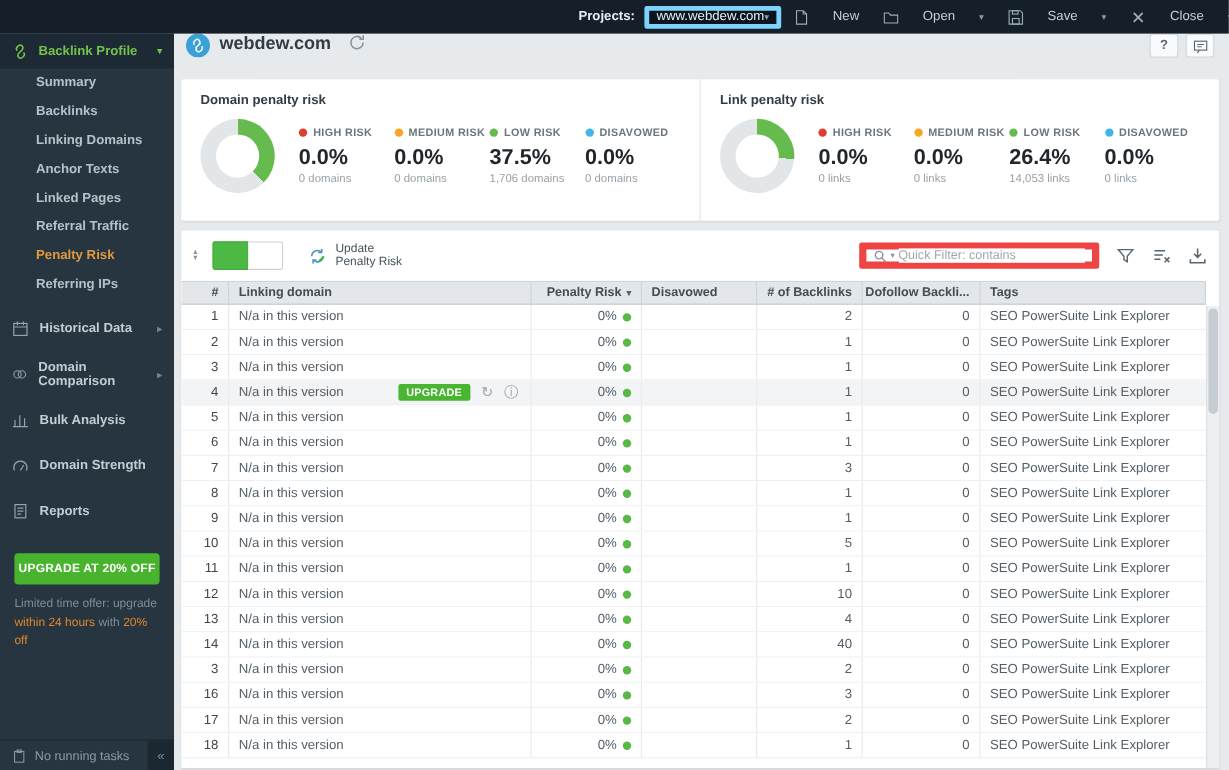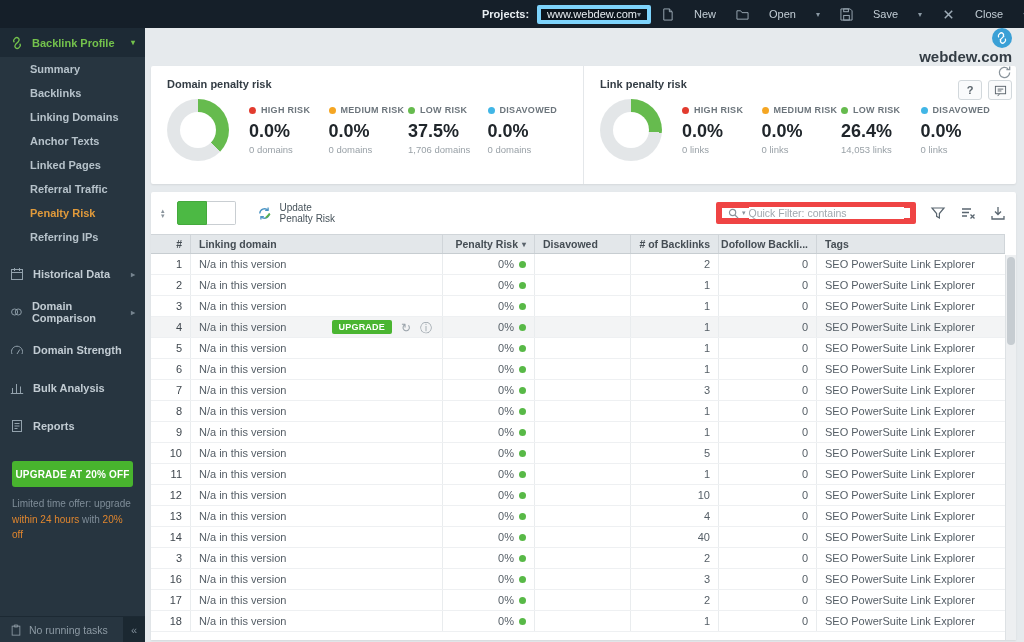--- a/index.html
+++ b/index.html
@@ -40,21 +40,21 @@
   .sb-offer { padding:9px 12px 0; font-size:10px; line-height:1.55; color:#7f8d98; }
   .sb-offer .orange { color:#e0862e; }
   .sb-status { position:absolute; bottom:0; left:0; width:145px; height:26px; border-top:1px solid #1c2933;
                display:flex; align-items:center; font-size:10.5px; color:#8d9aa4; }
   .sb-status .sb-ic { width:12px; height:12px; margin:0 7px 0 10px; display:inline-flex; color:#8d9aa4; }
   .sb-collapse { margin-left:auto; width:22px; height:26px; background:#1b2831; color:#7f8d98; display:flex;
                  align-items:center; justify-content:center; font-size:11px; cursor:pointer; }
 
   
   .main { position:absolute; top:28px; left:145px; width:879px; height:614px; padding:0 8px 0 6px; }
-  .main-header { height:38px; display:flex; align-items:flex-end; padding:0 4px;flex-direction:column; }
+  .main-header { height:38px; display:flex; align-items:flex-start; padding:0 4px; }
   .mh-logo { width:20px; height:20px; display:inline-flex; }
   .mh-domain { margin-left:8px; font-size:15px; font-weight:bold; color:#333c44; }
   .mh-refresh { margin-left:14px; width:15px; height:15px; color:#8a949c; display:inline-flex; cursor:pointer; }
   .mh-refresh svg { width:100%; height:100%; }
   .mh-right { margin-left:auto; display:flex; gap:6px; }
   .mh-btn { width:24px; height:20px; border:1px solid #d2d8dc; border-radius:3px; background:#fafbfc; color:#5a646c;
             display:flex; align-items:center; justify-content:center; font-size:11px; font-weight:bold; cursor:pointer; }
   .mh-btn svg { width:13px; height:13px; }
 
   
@@ -113,21 +113,21 @@
   .c-dofo { width:98px; justify-content:flex-end; text-align:right; }
   .c-tags { flex:1; border-right:none; }
   .sort-caret { font-size:8px; margin-left:4px; color:#5a646c; }
   .tbody { flex:1; overflow:hidden; margin-right:11px; }
   .trow { display:flex; height:21px; border-bottom:1px solid #eef0f2; font-size:11px; color:#555e66; background:#fff;
           cursor:default; }
   .trow.hl { background:#f3f4f5; }
   .trow .c { display:flex; align-items:center; }
   .trow .c-num { color:#3f474e; }
   .c-risk .gdot { width:7px; height:7px; border-radius:50%; background:#58b947; margin-left:5px; flex:none; }
-  .row-extra { margin-left:auto; display:flex; align-items:flex-end; gap:9px; padding-right:2px; }
+  .row-extra { margin-left:auto; display:flex; align-items:center; gap:9px; padding-right:2px; }
   .upg-badge { background:#4ab531; color:#fff; font-size:9px; font-weight:bold; padding:2px 7px; border-radius:2px;
                cursor:pointer; letter-spacing:.2px; }
   .mini-ic { color:#9aa3aa; font-size:12px; cursor:pointer; line-height:1; }
   .vscroll { position:absolute; top:21px; right:0; bottom:0; width:11px; background:#edeff1; border-left:1px solid #dde1e4; }
   .vthumb { position:absolute; top:2px; left:1px; width:8px; height:88px; background:#c6ccd1; border-radius:4px; }
 </style>
 </head>
 <body>
 
 <div class="topbar">
@@ -250,35 +250,35 @@
           <svg viewBox="0 0 14 14" fill="none" stroke="currentColor">
             <circle cx="5" cy="7" r="3.3"></circle>
             <circle cx="9" cy="7" r="3.3"></circle>
           </svg>
         </span>
     <span>Domain Comparison</span>
     <span class="sb-chev">▸</span>
   </div>
       <div class="sb-sec">
     <span class="sb-ic">
+          <svg viewBox="0 0 14 14" stroke="currentColor" fill="none">
+            <path d="M2.5 12V7M6.5 12V3M10.5 12V5.5M.8 12.5h12.4"></path>
+          </svg>
+        </span>
+    <span>Bulk Analysis</span>
+    <span class="sb-chev" style="visibility: hidden;">▸</span>
+  </div>
+      <div class="sb-sec">
+    <span class="sb-ic">
           <svg viewBox="0 0 14 14" fill="none" stroke="currentColor">
             <path d="M2 11a5.5 5.5 0 1 1 10 0"></path>
             <path d="M7 11l2.8-4.5"></path>
           </svg>
         </span>
     <span>Domain Strength</span>
-    <span class="sb-chev" style="visibility: hidden;">▸</span>
-  </div>
-      <div class="sb-sec">
-    <span class="sb-ic">
-          <svg viewBox="0 0 14 14" stroke="currentColor" fill="none">
-            <path d="M2.5 12V7M6.5 12V3M10.5 12V5.5M.8 12.5h12.4"></path>
-          </svg>
-        </span>
-    <span>Bulk Analysis</span>
     <span class="sb-chev" style="visibility: hidden;">▸</span>
   </div>
       <div class="sb-sec">
     <span class="sb-ic">
           <svg viewBox="0 0 14 14" fill="none" stroke="currentColor">
             <rect x="2.5" y="1.5" width="9" height="11"></rect>
             <path d="M4.5 4.5h5M4.5 7h5M4.5 9.5h3"></path>
           </svg>
         </span>
     <span>Reports</span>

